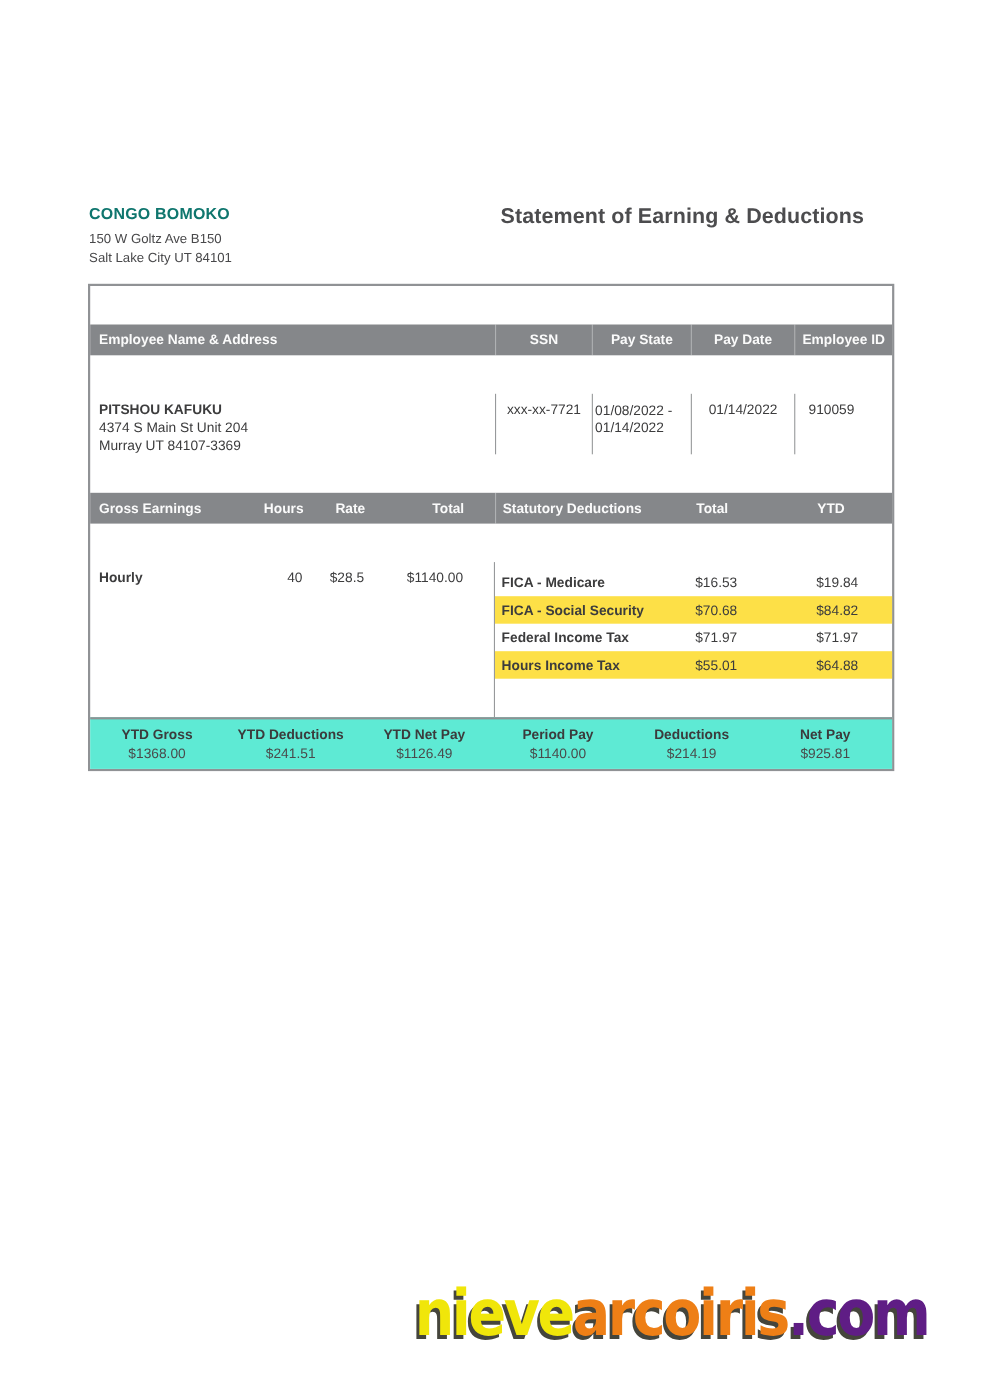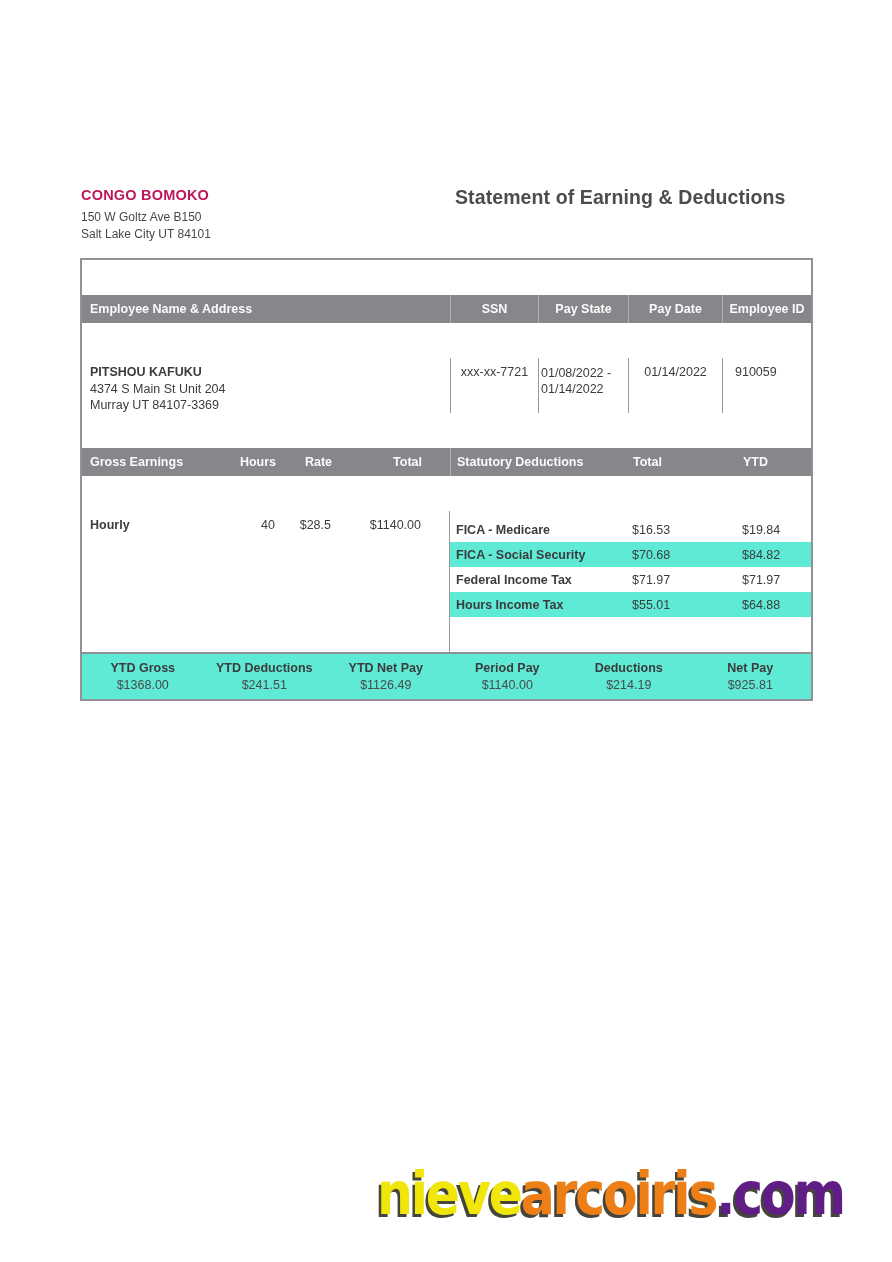--- a/index.html
+++ b/index.html
@@ -7,21 +7,21 @@
   body {
     width: 892px; height: 1262px;
     position: relative;
     font-family: "Liberation Sans", sans-serif;
     color: #3c3c3d;
     overflow: hidden;
   }
 
   
   .company-block { position: absolute; left: 81px; top: 187px; }
-  .company-name { font-size: 14.5px; font-weight: bold; color: #be185d; letter-spacing: .2px; }
+  .company-name { font-size: 14.5px; font-weight: bold; color: #0f766e; letter-spacing: .2px; }
   .company-addr { margin-top: 6px; font-size: 12px; color: #48484a; line-height: 17px; }
 
   .doc-title {
     position: absolute; left: 455px; top: 186px;
     font-size: 19.5px; font-weight: bold; color: #4c4c4e; letter-spacing: .1px;
   }
 
   
   .paystub {
     position: absolute; left: 80px; top: 258px;
@@ -63,21 +63,21 @@
   .d-total { width: 110px; }
   .d-ytd   { flex: 1; }
 
   
   .tbody { height: 141px; }
   .body-left  { width: 368px; border-right: 1px solid #97999b; padding-top: 7px; }
   .body-right { flex: 1; padding-top: 6px; }
   .earning-row { display: flex; padding-right: 28px; }
   .earning-row .e-label { font-weight: bold; }
   .ded-row { display: flex; align-items: center; height: 25px; }
-  .ded-row.alt { background: #5eead4; }
+  .ded-row.alt { background: #fde047; }
   .ded-row .d-label { font-weight: bold; }
 
   
   .summary {
     height: 47px; background: #5eead4;
     border-top: 2px solid #8f9193;
     display: flex; padding-top: 7px;
   }
   .sum-cell { flex: 1; text-align: center; }
   .sum-label { font-weight: bold; color: #3b3b3c; }

